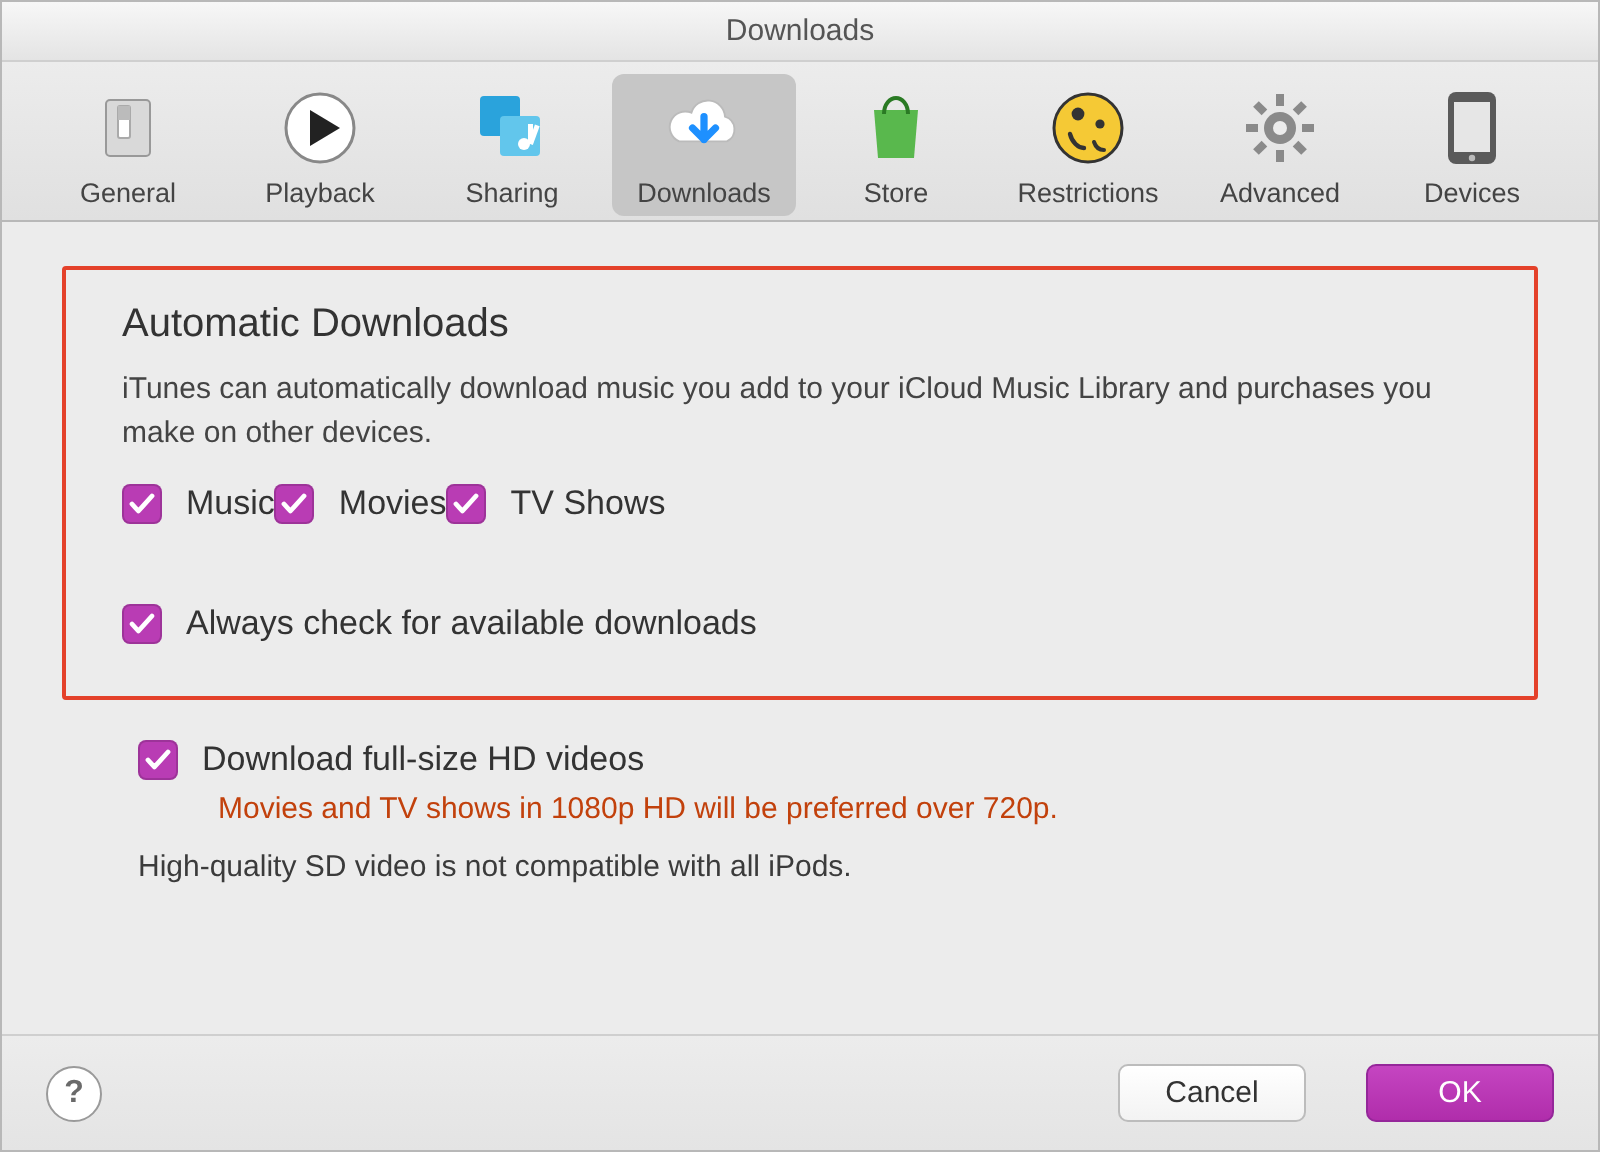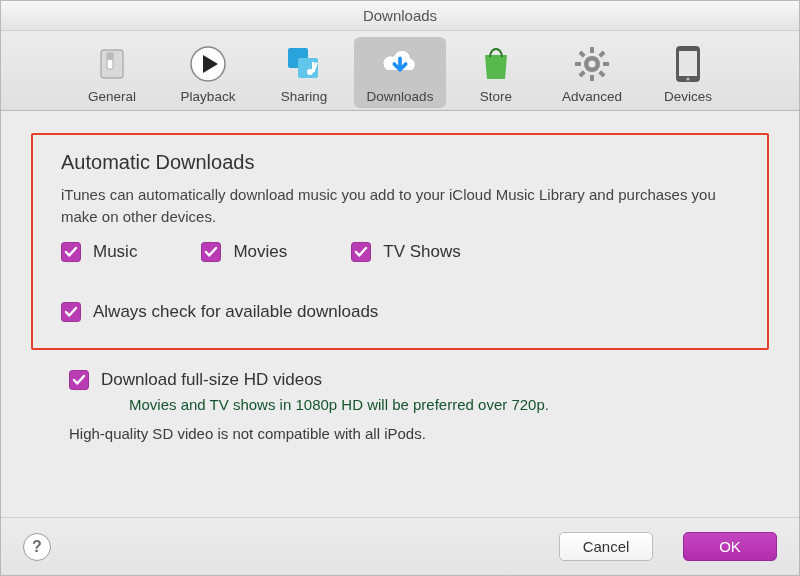--- a/index.html
+++ b/index.html
@@ -9,23 +9,23 @@
   .toolbar{display:flex;justify-content:center;align-items:flex-end;background:linear-gradient(#ececec,#e0e0e0);border-bottom:1px solid #b8b8b8;padding:6px 0 2px 0;gap:4px;}
   .tab{display:flex;flex-direction:column;align-items:center;width:88px;padding:6px 2px 4px 2px;font-size:13.5px;color:#444;border-radius:6px;cursor:pointer;}
   .tab.selected{background:#c6c6c6;}
   .tab .icon{width:42px;height:42px;display:flex;align-items:center;justify-content:center;}
   .tab .label{margin-top:4px;white-space:nowrap;}
   .content{flex:1;background:#ececec;padding:22px 30px 0 30px;box-sizing:border-box;overflow:hidden;}
   .panel{padding:20px 30px 10px 38px;}
   .highlight{border:2px solid #e4412a;padding:16px 28px 20px 28px;border-radius:2px;}
   .section-title{font-size:20px;margin-bottom:10px;color:#333;}
   .desc{font-size:15px;color:#444;line-height:1.45;margin-bottom:14px;}
-  .row{display:flex;gap:64px;margin-bottom:6px;}
+  .row{display:flex;margin-bottom:6px;}
   .check-row{display:flex;align-items:flex-start;margin-bottom:6px;}
-  .check-row + .sub{margin:2px 0 12px 60px;color:#14532d;}
+  .check-row + .sub{margin:2px 0 12px 40px;color:#c2410c;}
   .checkbox{width:20px;height:20px;border-radius:4px;background:#b93cb4;display:inline-flex;align-items:center;justify-content:center;margin-right:12px;flex-shrink:0;box-shadow:inset 0 0 0 1px rgba(0,0,0,.15);}
   .checkbox svg{display:block;}
   .check-label{font-size:17px;color:#333;margin-top:0px;}
   .spacer{height:28px;}
   .footer{display:flex;align-items:center;padding:14px 22px;border-top:1px solid #cfcfcf;background:linear-gradient(#ececec,#e4e4e4);}
   .help{width:26px;height:26px;border-radius:50%;border:1.5px solid #9a9a9a;display:flex;align-items:center;justify-content:center;color:#6a6a6a;font-size:16px;font-weight:600;background:#fff;}
   .footer-spacer{flex:1;}
   .btn{min-width:94px;height:29px;border-radius:5px;border:1px solid #bcbcbc;background:linear-gradient(#ffffff,#f3f3f3);font-size:15px;color:#333;cursor:pointer;}
   .btn.primary{background:linear-gradient(#c545c1,#b02dab);border:1px solid #95279a;color:#fff;margin-left:18px;}
   .btn+.btn{margin-left:30px;}
@@ -79,20 +79,32 @@
       <span class="label">Downloads</span>
     </div>
     <div class="tab">
       <span class="icon">
         <svg width="34" height="38" viewBox="0 0 34 38">
             <path d="M6 10h22l-2 24H8z" fill="#59b84d"></path>
             <path d="M11 12c0-5 3-8 6-8s6 3 6 8" fill="none" stroke="#2a7a24" stroke-width="2"></path>
           </svg>
       </span>
       <span class="label">Store</span>
+    </div>
+    <div class="tab">
+      <span class="icon">
+        <svg width="38" height="38" viewBox="0 0 38 38">
+            <circle cx="19" cy="19" r="17" fill="#f5c935" stroke="#333" stroke-width="1.5"></circle>
+            <circle cx="14" cy="12" r="3.2" fill="#333"></circle>
+            <circle cx="25" cy="17" r="2.3" fill="#333"></circle>
+            <path d="M10 22c1 4 4 7 7 7" stroke="#333" stroke-width="2.2" fill="none" stroke-linecap="round"></path>
+            <path d="M22 26c1 3 3 4 5 4" stroke="#333" stroke-width="2" fill="none" stroke-linecap="round"></path>
+          </svg>
+      </span>
+      <span class="label">Restrictions</span>
     </div>
     <div class="tab">
       <span class="icon">
         <svg width="38" height="38" viewBox="0 0 38 38">
             <g fill="#8a8a8a">
               <circle cx="19" cy="19" r="8"></circle>
               <g transform="translate(19,19)">
                 <rect x="-2" y="-17" width="4" height="6"></rect>
                 <rect x="-2" y="11" width="4" height="6"></rect>
                 <rect x="-17" y="-2" width="6" height="4"></rect>

